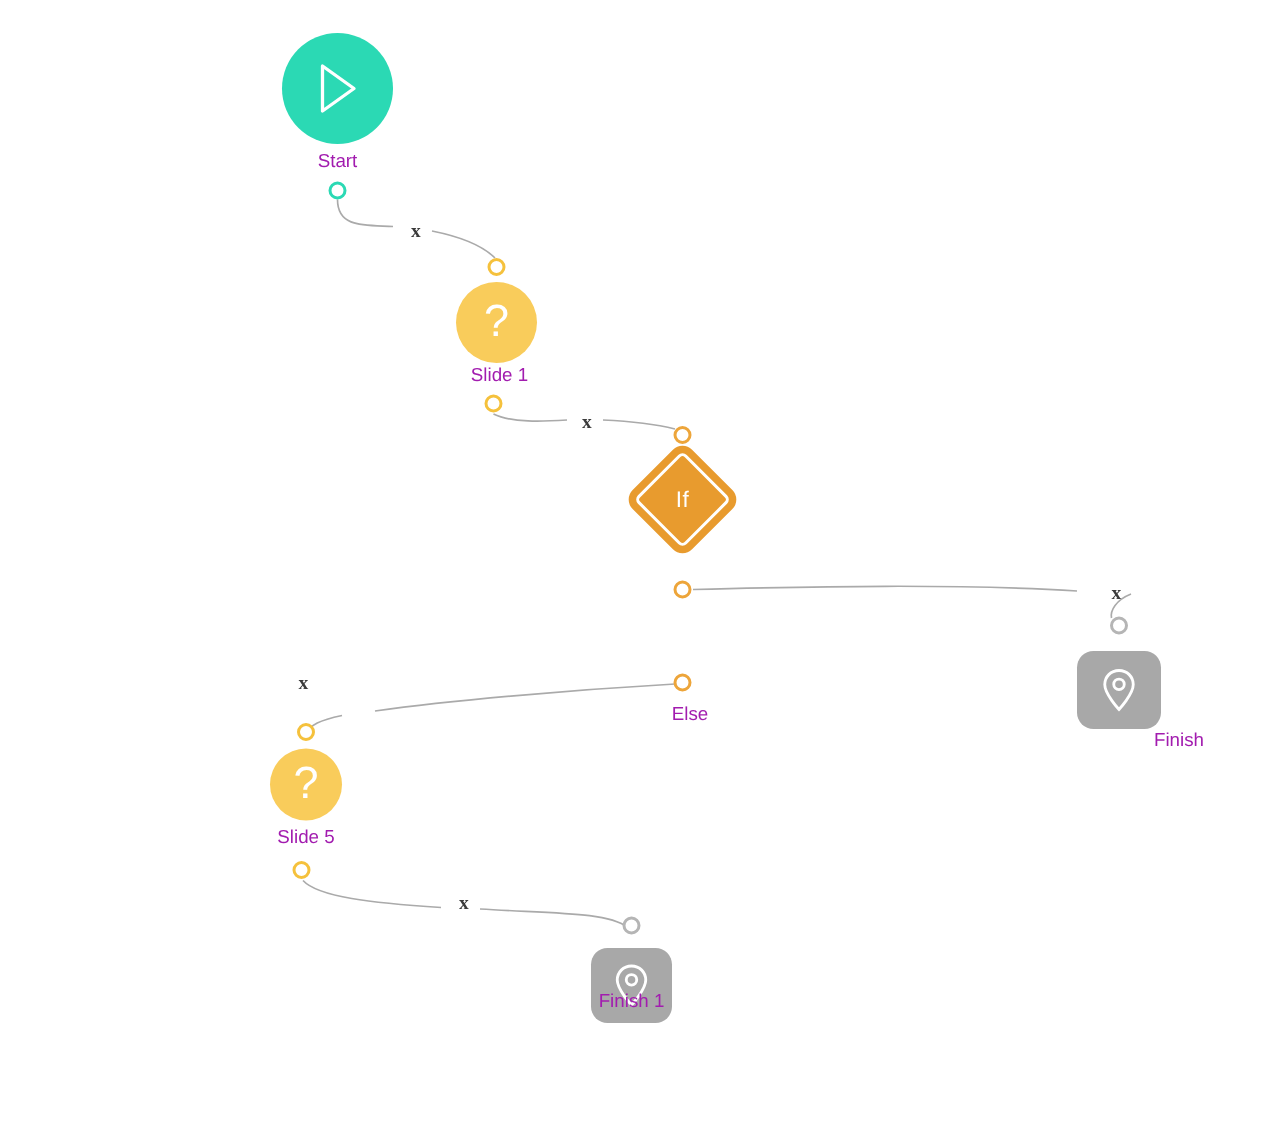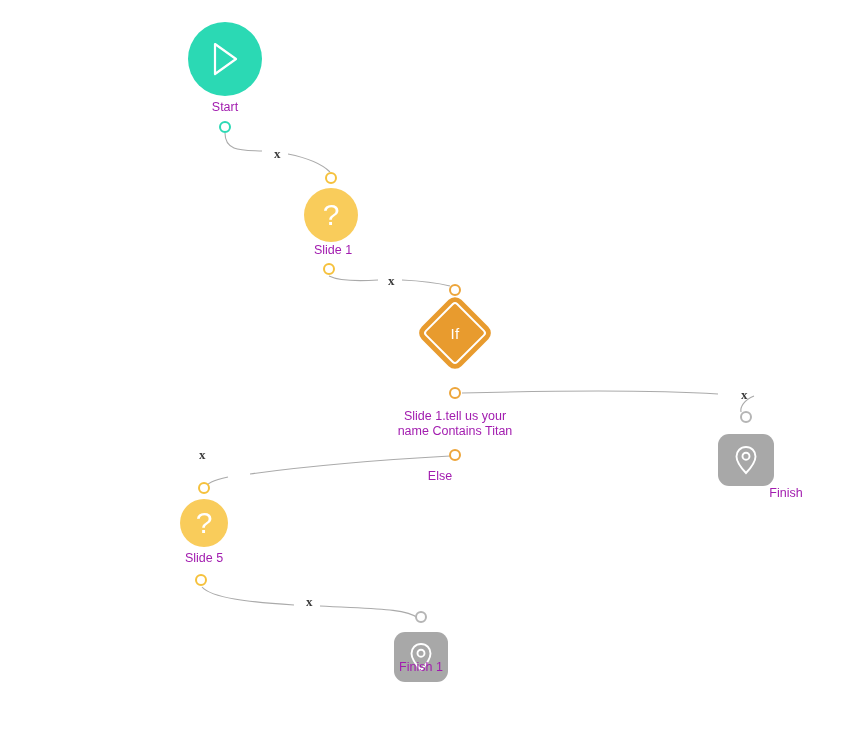--- a/index.html
+++ b/index.html
@@ -160,26 +160,22 @@
   <div class="node-label" style="left:283px; top:243px; width:100px;">Slide 1</div>
   <div class="port amber" style="left:323px; top:263px;"></div>
 
   <div class="port orange" style="left:449px; top:284px;"></div>
   <div class="diamond-node" style="left:427px; top:305px; width:56px; height:56px; background:#e89b2e;">
     <div class="diamond-inner">
       <span class="diamond-label">If</span>
     </div>
   </div>
   <div class="port orange" style="left:449px; top:387px;"></div>
-  <div class="node-label wrap" style="left:375px; top:409px; width:160px;">
-    <span>Slide 1.tell us your</span><br>
-    <span>name Contains Titan</span>
-  </div>
   <div class="port orange" style="left:449px; top:449px;"></div>
-  <div class="node-label" style="left:390px; top:469px; width:100px;">Else</div>
+  <div class="node-label" style="left:410px; top:469px; width:100px;">Else</div>
 
   <div class="port gray" style="left:740px; top:411px;"></div>
   <div class="square-node" style="left:718px; top:434px; width:56px; height:52px; background:#a8a8a8;">
     <svg width="26" height="32" viewBox="0 0 26 32">
       <path d="M 13 3 C 7.5 3, 3.5 7.2, 3.5 12.4 C 3.5 18.8, 13 29, 13 29
                C 13 29, 22.5 18.8, 22.5 12.4 C 22.5 7.2, 18.5 3, 13 3 Z" fill="none" stroke="#ffffff" stroke-width="1.9"></path>
       <circle cx="13" cy="12.2" r="3.5" fill="none" stroke="#ffffff" stroke-width="1.9"></circle>
     </svg>
   </div>
   <div class="node-label" style="left:736px; top:486px; width:100px;">Finish</div>

